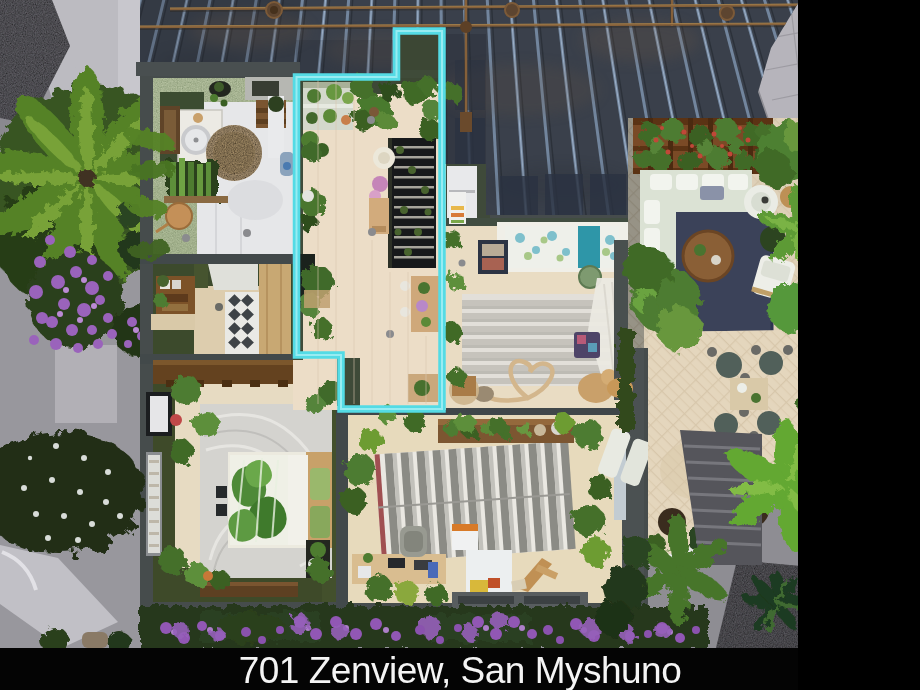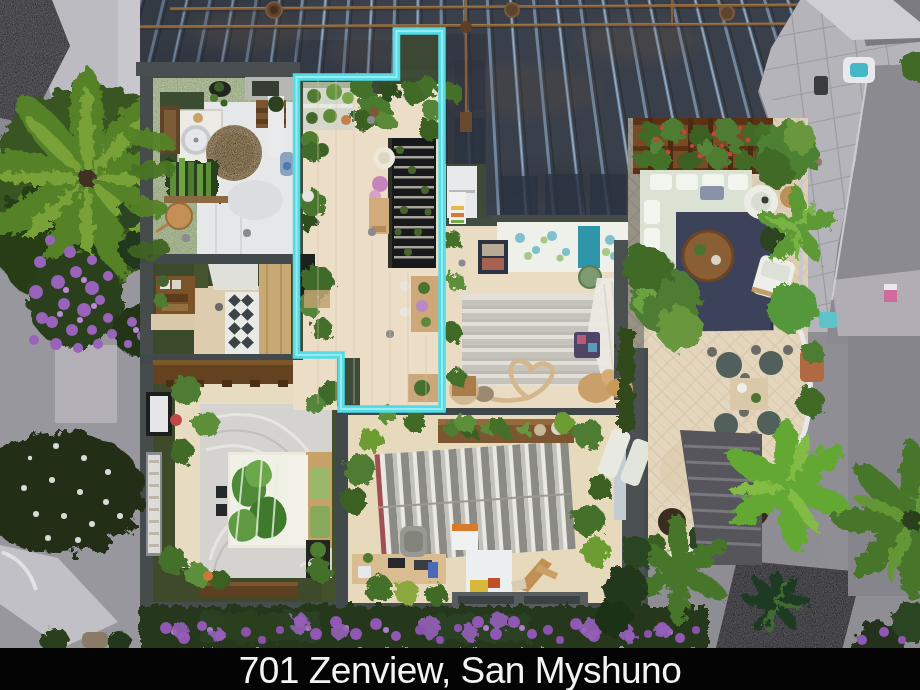--- a/index.html
+++ b/index.html
@@ -1,14 +1,14 @@
 <!DOCTYPE html>
 <html><head><meta charset="utf-8"><style>
 html,body{margin:0;padding:0;background:#000;}
-#w{position:relative;width:920px;height:690px;overflow:hidden;font-family:"Liberation Sans",sans-serif;}
+#w{position:relative;width:798px;height:690px;overflow:hidden;font-family:"Liberation Sans",sans-serif;}
 </style></head><body>
 <div id="w">
 <svg width="920" height="690" viewBox="0 0 920 690">
 <defs>
 <filter id="rough" x="-20%" y="-20%" width="140%" height="140%">
  <feTurbulence type="fractalNoise" baseFrequency="0.11" numOctaves="3" seed="7" result="n"></feTurbulence>
  <feDisplacementMap in="SourceGraphic" in2="n" scale="13"></feDisplacementMap>
 </filter>
 <filter id="rough2" x="-20%" y="-20%" width="140%" height="140%">
  <feTurbulence type="fractalNoise" baseFrequency="0.07" numOctaves="3" seed="3" result="n"></feTurbulence>

